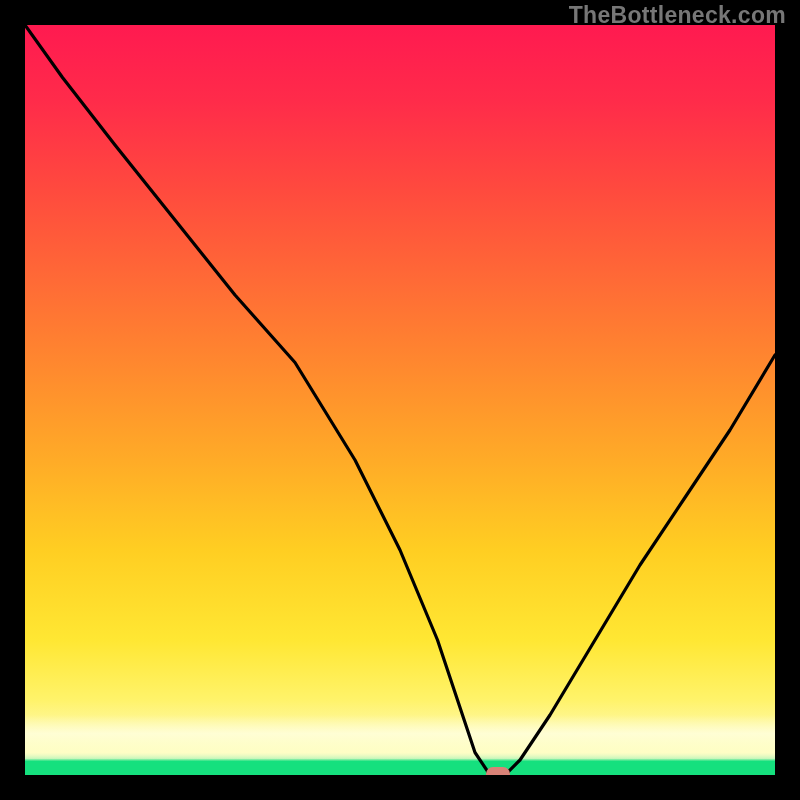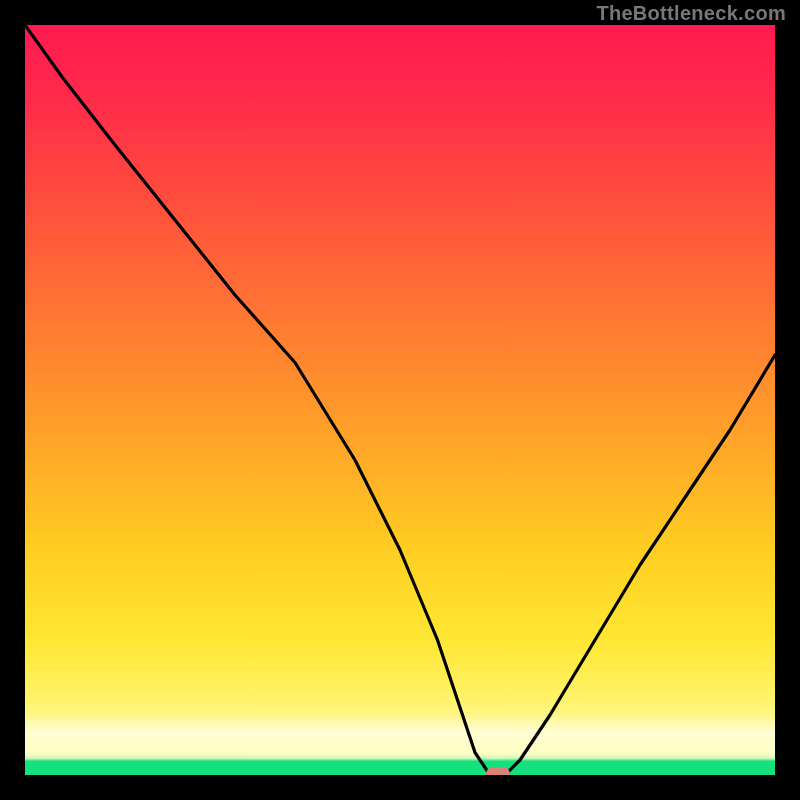--- a/index.html
+++ b/index.html
@@ -15,21 +15,21 @@
     position: relative;
     width: 800px;
     height: 800px;
     background: #000;
   }
   .watermark {
     position: absolute;
     top: 2px;
     right: 14px;
     color: #777;
-    font-size: 20px;
+    font-size: 23px;
     font-weight: 600;
     letter-spacing: 0.3px;
     z-index: 5;
   }
   .plot {
     position: absolute;
     left: 25px;
     top: 25px;
     width: 750px;
     height: 750px;

